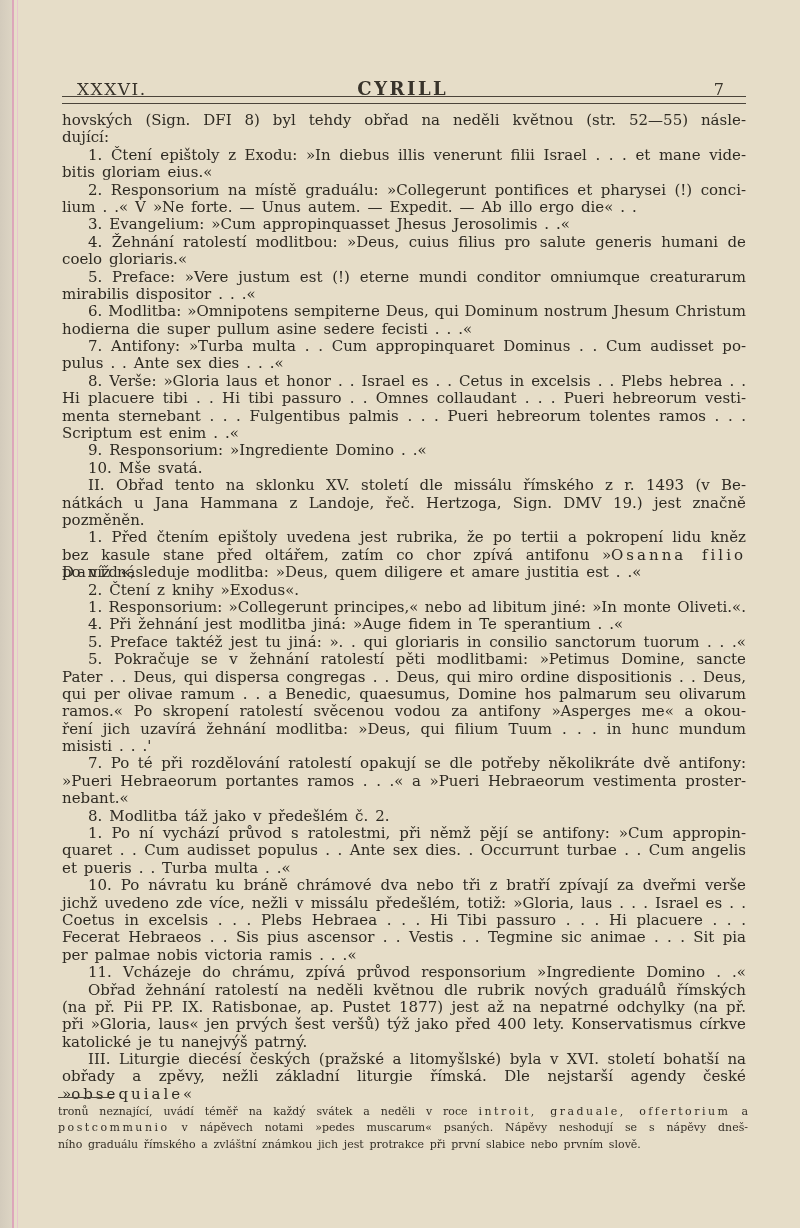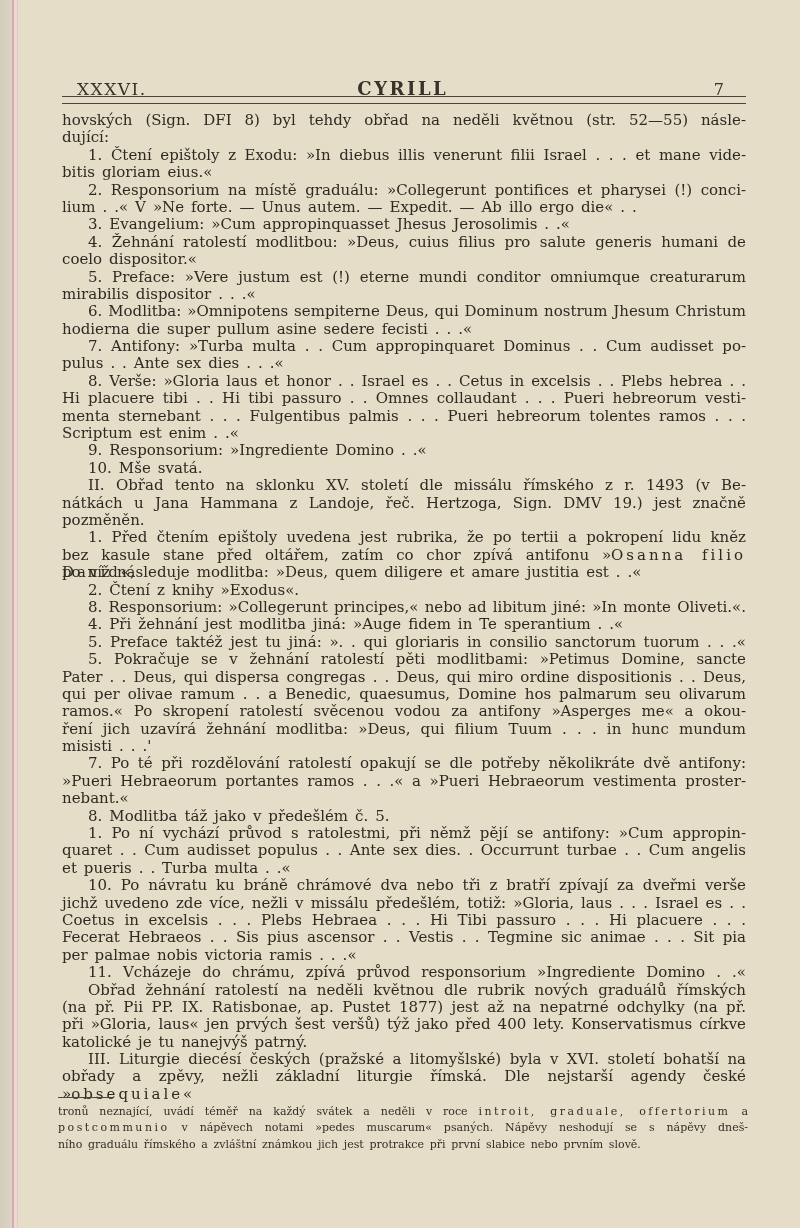--- a/index.html
+++ b/index.html
@@ -57,53 +57,53 @@
 
 <div class="body-text" id="body-text">
     <div class="line just"><span>hovských (Sign. DFI 8) byl tehdy obřad na neděli květnou (str. 52—55) násle-</span></div>
     <div class="line"><span>dující:</span></div>
     <div class="line ind just"><span>1. Čtení epištoly z Exodu: »In diebus illis venerunt filii Israel . . . et mane vide-</span></div>
     <div class="line"><span>bitis gloriam eius.«</span></div>
     <div class="line ind just"><span>2. Responsorium na místě graduálu: »Collegerunt pontifices et pharysei (!) conci-</span></div>
     <div class="line"><span>lium . .« V̇ »Ne forte. — Unus autem. — Expedit. — Ab illo ergo die« . .</span></div>
     <div class="line ind"><span>3. Evangelium: »Cum appropinquasset Jhesus Jerosolimis . .«</span></div>
     <div class="line ind just"><span>4. Žehnání ratolestí modlitbou: »Deus, cuius filius pro salute generis humani de</span></div>
-    <div class="line"><span>coelo dispositor.«</span></div>
+    <div class="line"><span>coelo gloriaris.«</span></div>
     <div class="line ind just"><span>5. Preface: »Vere justum est (!) eterne mundi conditor omniumque creaturarum</span></div>
     <div class="line"><span>mirabilis dispositor . . .«</span></div>
     <div class="line ind just"><span>6. Modlitba: »Omnipotens sempiterne Deus, qui Dominum nostrum Jhesum Christum</span></div>
     <div class="line"><span>hodierna die super pullum asine sedere fecisti . . .«</span></div>
     <div class="line ind just"><span>7. Antifony: »Turba multa . . Cum appropinquaret Dominus . . Cum audisset po-</span></div>
     <div class="line"><span>pulus . . Ante sex dies . . .«</span></div>
     <div class="line ind just"><span>8. Verše: »Gloria laus et honor . . Israel es . . Cetus in excelsis . . Plebs hebrea . .</span></div>
     <div class="line just"><span>Hi placuere tibi . . Hi tibi passuro . . Omnes collaudant . . . Pueri hebreorum vesti-</span></div>
     <div class="line just"><span>menta sternebant . . . Fulgentibus palmis . . . Pueri hebreorum tolentes ramos . . .</span></div>
     <div class="line"><span>Scriptum est enim . .«</span></div>
     <div class="line ind"><span>9. Responsorium: »Ingrediente Domino . .«</span></div>
     <div class="line ind"><span>10. Mše svatá.</span></div>
     <div class="line ind just"><span>II. Obřad tento na sklonku XV. století dle missálu římského z r. 1493 (v Be-</span></div>
     <div class="line just"><span>nátkách u Jana Hammana z Landoje, řeč. Hertzoga, Sign. DMV 19.) jest značně</span></div>
     <div class="line"><span>pozměněn.</span></div>
     <div class="line ind just"><span>1. Před čtením epištoly uvedena jest rubrika, že po tertii a pokropení lidu kněz</span></div>
     <div class="line just"><span>bez kasule stane před oltářem, zatím co chor zpívá antifonu »</span><span class="ls">Osanna filio David</span><span>«,</span></div>
     <div class="line"><span>po níž následuje modlitba: »Deus, quem diligere et amare justitia est . .«</span></div>
     <div class="line ind"><span>2. Čtení z knihy »Exodus«.</span></div>
-    <div class="line ind just"><span>8. Responsorium: »Collegerunt principes,« nebo ad libitum jiné: »In monte Oliveti.«.</span></div>
+    <div class="line ind just"><span>1. Responsorium: »Collegerunt principes,« nebo ad libitum jiné: »In monte Oliveti.«.</span></div>
     <div class="line ind"><span>4. Při žehnání jest modlitba jiná: »Auge fidem in Te sperantium . .«</span></div>
     <div class="line ind just"><span>5. Preface taktéž jest tu jiná: ». . qui gloriaris in consilio sanctorum tuorum . . .«</span></div>
     <div class="line ind just"><span>5. Pokračuje se v žehnání ratolestí pěti modlitbami: »Petimus Domine, sancte</span></div>
     <div class="line just"><span>Pater . . Deus, qui dispersa congregas . . Deus, qui miro ordine dispositionis . . Deus,</span></div>
     <div class="line just"><span>qui per olivae ramum . . a Benedic, quaesumus, Domine hos palmarum seu olivarum</span></div>
     <div class="line just"><span>ramos.« Po skropení ratolestí svěcenou vodou za antifony »Asperges me« a okou-</span></div>
     <div class="line just"><span>ření jich uzavírá žehnání modlitba: »Deus, qui filium Tuum . . . in hunc mundum</span></div>
     <div class="line"><span>misisti . . .'</span></div>
     <div class="line ind just"><span>7. Po té při rozdělování ratolestí opakují se dle potřeby několikráte dvě antifony:</span></div>
     <div class="line just"><span>»Pueri Hebraeorum portantes ramos . . .« a »Pueri Hebraeorum vestimenta proster-</span></div>
     <div class="line"><span>nebant.«</span></div>
-    <div class="line ind"><span>8. Modlitba táž jako v předešlém č. 5.</span></div>
+    <div class="line ind"><span>8. Modlitba táž jako v předešlém č. 2.</span></div>
     <div class="line ind just"><span>1. Po ní vychází průvod s ratolestmi, při němž pějí se antifony: »Cum appropin-</span></div>
     <div class="line just"><span>quaret . . Cum audisset populus . . Ante sex dies. . Occurrunt turbae . . Cum angelis</span></div>
     <div class="line"><span>et pueris . . Turba multa . .«</span></div>
     <div class="line ind just"><span>10. Po návratu ku bráně chrámové dva nebo tři z bratří zpívají za dveřmi verše</span></div>
     <div class="line just"><span>jichž uvedeno zde více, nežli v missálu předešlém, totiž: »Gloria, laus . . . Israel es . .</span></div>
     <div class="line just"><span>Coetus in excelsis . . . Plebs Hebraea . . . Hi Tibi passuro . . . Hi placuere . . .</span></div>
     <div class="line just"><span>Fecerat Hebraeos . . Sis pius ascensor . . Vestis . . Tegmine sic animae . . . Sit pia</span></div>
     <div class="line"><span>per palmae nobis victoria ramis . . .«</span></div>
     <div class="line ind just"><span>11. Vcházeje do chrámu, zpívá průvod responsorium »Ingrediente Domino . .«</span></div>
     <div class="line ind just"><span>Obřad žehnání ratolestí na neděli květnou dle rubrik nových graduálů římských</span></div>

